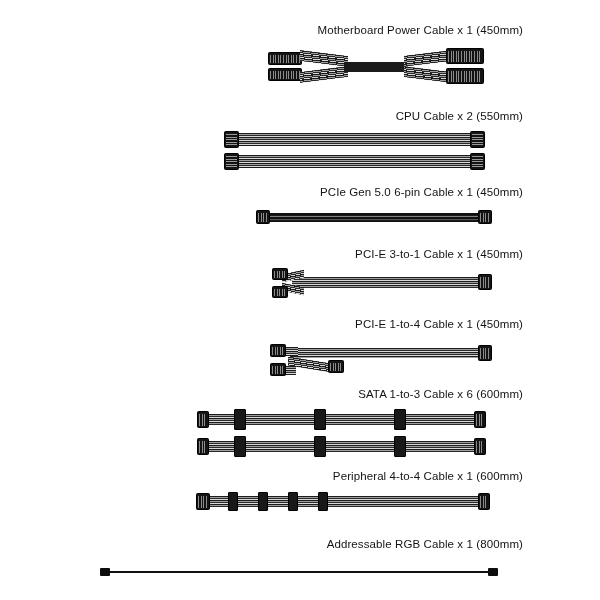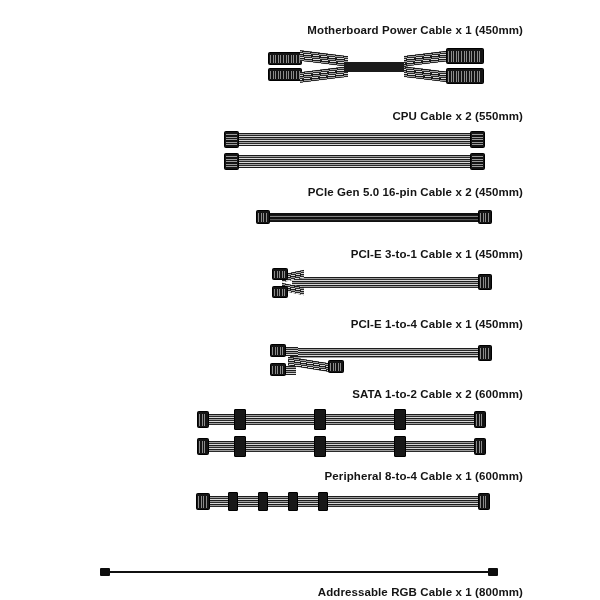--- a/index.html
+++ b/index.html
@@ -17,21 +17,20 @@
   #sheet {
     position: relative;
     width: 600px;
     height: 600px;
     background: #ffffff;
   }
   .group {
     position: absolute;
     left: 0;
     width: 535px;
-    font-weight: bold;
   }
   .caption {
     position: absolute;
     right: 12px;
     font-size: 11.5px;
     letter-spacing: 0.1px;
     color: #141414;
     white-space: nowrap;
     text-align: right;
   }
@@ -161,21 +160,21 @@
       <div class="connector vpins" style="left:224px;top:25px;width:15px;height:17px;">
           <div class="pins"></div>
         </div>
       <div class="connector vpins" style="left:470px;top:25px;width:15px;height:17px;">
           <div class="pins"></div>
         </div>
     </div>
   </div>
 
   <div class="group" style="top:186px;height:48px;">
-    <div class="caption" style="top:0;">PCIe Gen 5.0 16-pin Cable x 2 (450mm)</div>
+    <div class="caption" style="top:0;">PCIe Gen 5.0 6-pin Cable x 1 (450mm)</div>
 
     <div class="art" style="left:0;top:22px;width:600px;height:26px;">
       <div class="ribbon dark" style="left:260px;top:5px;width:226px;height:9px;"></div>
       <div class="connector" style="left:256px;top:2px;width:14px;height:14px;">
           <div class="pins"></div>
         </div>
       <div class="connector" style="left:478px;top:2px;width:14px;height:14px;">
           <div class="pins"></div>
         </div>
     </div>
@@ -222,21 +221,21 @@
       <div class="connector" style="left:270px;top:25px;width:16px;height:13px;">
           <div class="pins"></div>
         </div>
       <div class="connector" style="left:328px;top:22px;width:16px;height:13px;">
           <div class="pins"></div>
         </div>
     </div>
   </div>
 
   <div class="group" style="top:388px;height:76px;">
-    <div class="caption" style="top:0;">SATA 1-to-2 Cable x 2 (600mm)</div>
+    <div class="caption" style="top:0;">SATA 1-to-3 Cable x 6 (600mm)</div>
 
     <div class="art" style="left:0;top:20px;width:600px;height:56px;">
 
       <div class="ribbon" style="left:200px;top:6px;width:284px;height:11px;"></div>
       <div class="connector" style="left:197px;top:3px;width:12px;height:17px;">
           <div class="pins"></div>
         </div>
       <div class="plug" style="left:234px;top:1px;width:12px;height:21px;"></div>
       <div class="plug" style="left:314px;top:1px;width:12px;height:21px;"></div>
       <div class="plug" style="left:394px;top:1px;width:12px;height:21px;"></div>
@@ -251,39 +250,39 @@
       <div class="plug" style="left:234px;top:28px;width:12px;height:21px;"></div>
       <div class="plug" style="left:314px;top:28px;width:12px;height:21px;"></div>
       <div class="plug" style="left:394px;top:28px;width:12px;height:21px;"></div>
       <div class="connector" style="left:474px;top:30px;width:12px;height:17px;">
           <div class="pins"></div>
         </div>
     </div>
   </div>
 
   <div class="group" style="top:470px;height:54px;">
-    <div class="caption" style="top:0;">Peripheral 8-to-4 Cable x 1 (600mm)</div>
+    <div class="caption" style="top:0;">Peripheral 4-to-4 Cable x 1 (600mm)</div>
 
     <div class="art" style="left:0;top:20px;width:600px;height:34px;">
       <div class="ribbon" style="left:200px;top:6px;width:286px;height:11px;"></div>
       <div class="connector" style="left:196px;top:3px;width:14px;height:17px;">
           <div class="pins"></div>
         </div>
       <div class="plug" style="left:228px;top:2px;width:10px;height:19px;"></div>
       <div class="plug" style="left:258px;top:2px;width:10px;height:19px;"></div>
       <div class="plug" style="left:288px;top:2px;width:10px;height:19px;"></div>
       <div class="plug" style="left:318px;top:2px;width:10px;height:19px;"></div>
       <div class="connector" style="left:478px;top:3px;width:12px;height:17px;">
           <div class="pins"></div>
         </div>
     </div>
   </div>
 
   <div class="group" style="top:538px;height:48px;">
-    <div class="caption" style="top:0;margin-top:48px;">Addressable RGB Cable x 1 (800mm)</div>
+    <div class="caption" style="top:0;">Addressable RGB Cable x 1 (800mm)</div>
 
     <div class="art" style="left:0;top:22px;width:600px;height:26px;">
       <div class="thinwire" style="left:104px;top:11px;width:392px;"></div>
       <div class="tip" style="left:100px;top:8px;width:10px;height:8px;"></div>
       <div class="tip" style="left:488px;top:8px;width:10px;height:8px;"></div>
     </div>
   </div>
 
 </div>
 

